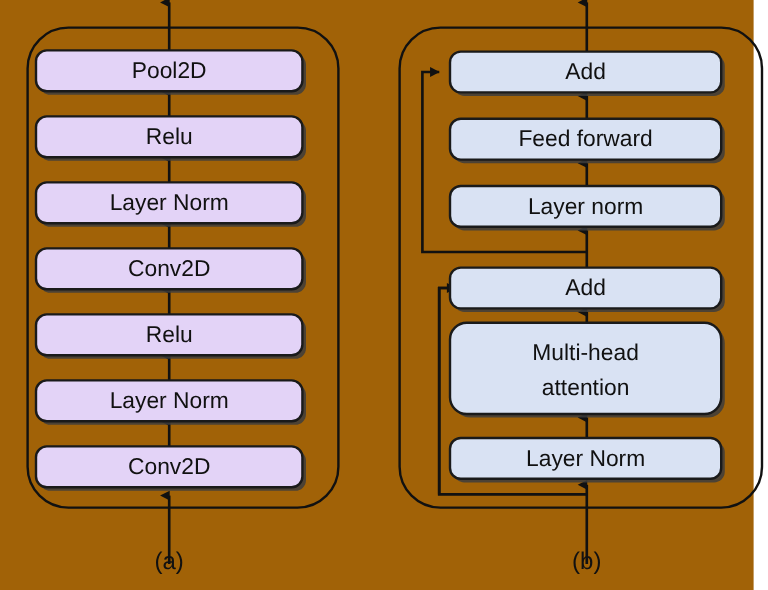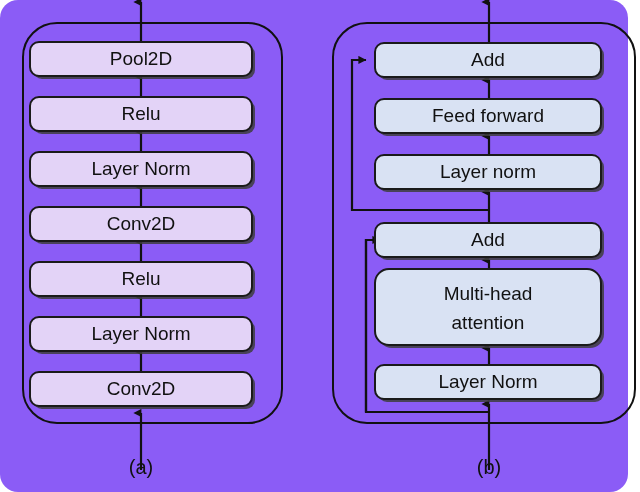--- a/index.html
+++ b/index.html
@@ -11,22 +11,21 @@
   body {
     width: 640px;
     height: 492px;
     font-family: "Liberation Sans", sans-serif;
     overflow: hidden;
   }
   #diagram-root {
     position: relative;
     width: 628px;
     height: 492px;
-    background: #8b5cf6;
-    border-radius: 18px;
+    background: #a16207;
   }
   svg#diagram-svg {
     display: block;
     width: 640px;
     height: 492px;
   }
   .node-box {
     stroke: #1a1a1a;
     stroke-width: 2;
   }

